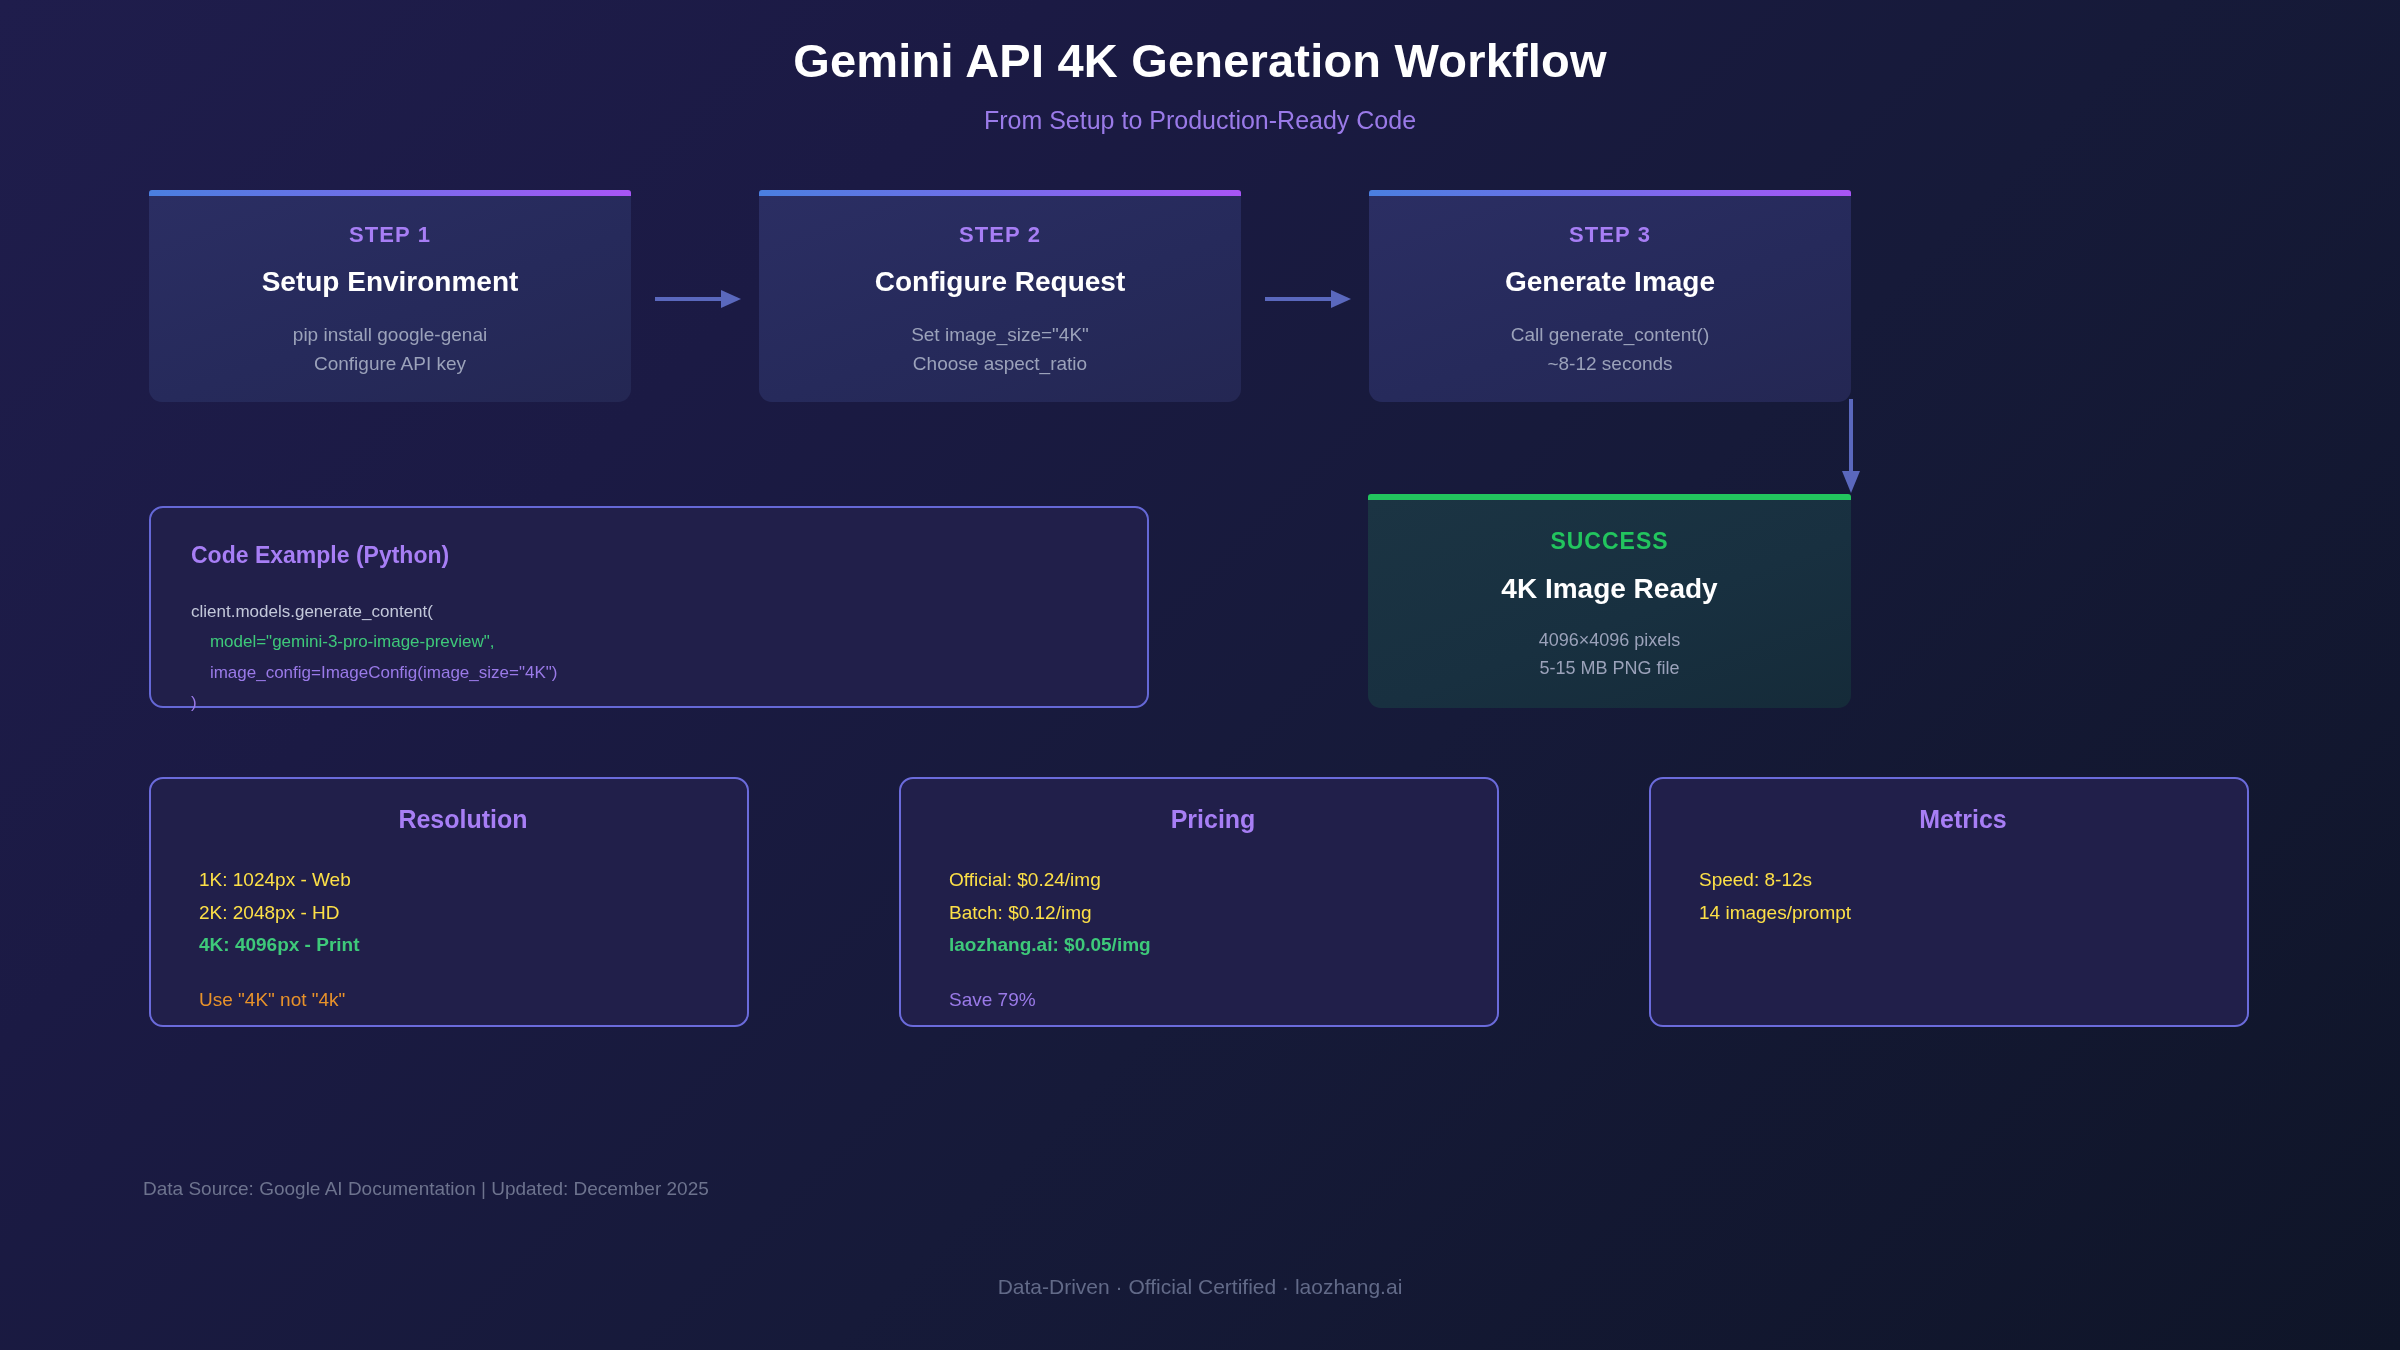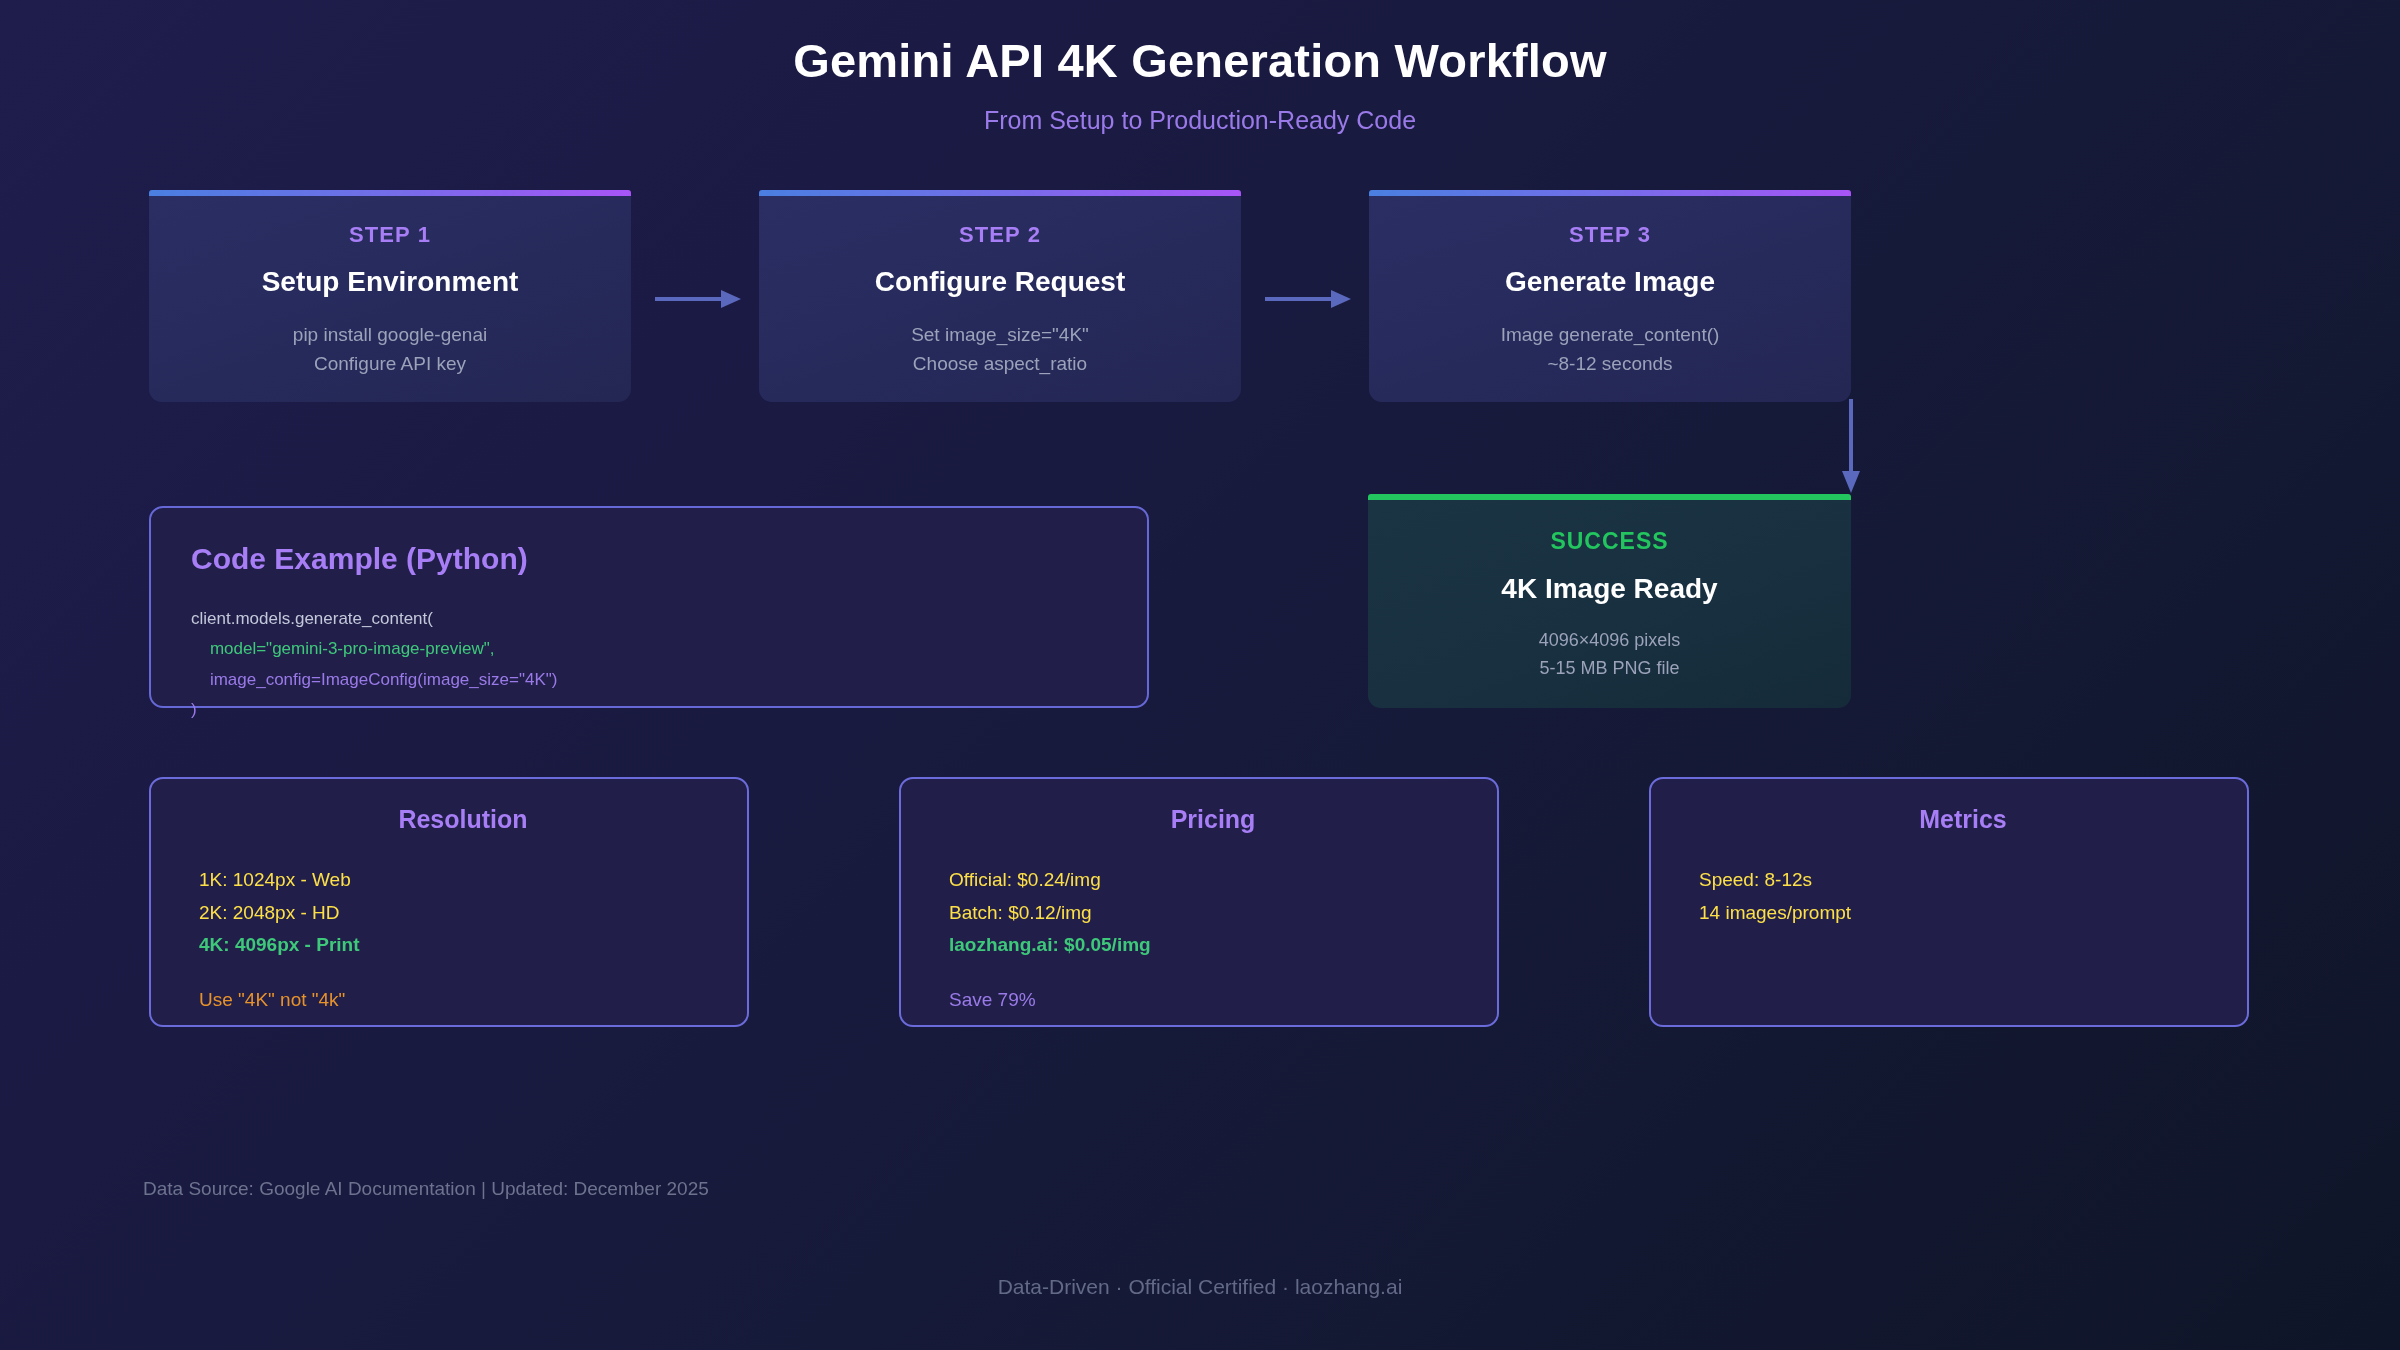--- a/index.html
+++ b/index.html
@@ -152,21 +152,21 @@
     top: 506px;
     width: 1000px;
     height: 202px;
     box-sizing: border-box;
     background: #211f4a;
     border: 2px solid #6568d6;
     border-radius: 14px;
     padding: 34px 40px 0 40px;
   }
   .code-title {
-    font-size: 30px;
+    font-size: 23px;
     font-weight: bold;
     color: #a77ef5;
     margin-bottom: 28px;
   }
   .code-line {
     font-size: 17px;
     line-height: 1.78;
     white-space: pre;
     font-family: "Liberation Sans", sans-serif;
   }
@@ -297,21 +297,21 @@
     <div class="step-lines">
       <div class="step-line">Set image_size="4K"</div>
       <div class="step-line">Choose aspect_ratio</div>
     </div>
   </div>
 
   <div class="step-card s3">
     <div class="step-kicker">STEP 3</div>
     <div class="step-title">Generate Image</div>
     <div class="step-lines">
-      <div class="step-line">Image generate_content()</div>
+      <div class="step-line">Call generate_content()</div>
       <div class="step-line">~8-12 seconds</div>
     </div>
   </div>
 
   <div class="arrow-h a1">
     <div class="shaft"></div>
     <div class="head"></div>
   </div>
   <div class="arrow-h a2">
     <div class="shaft"></div>

